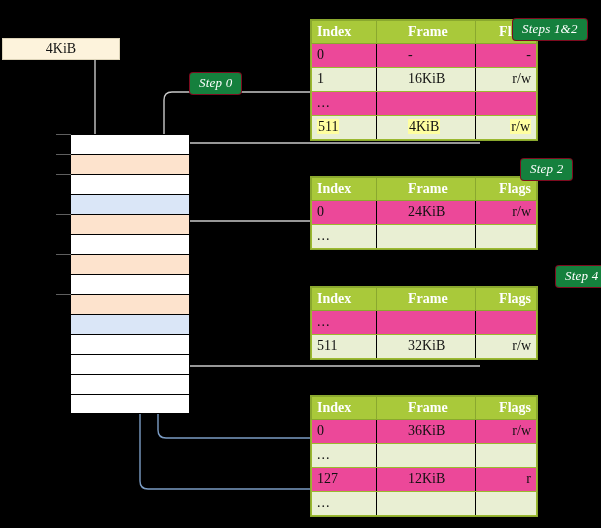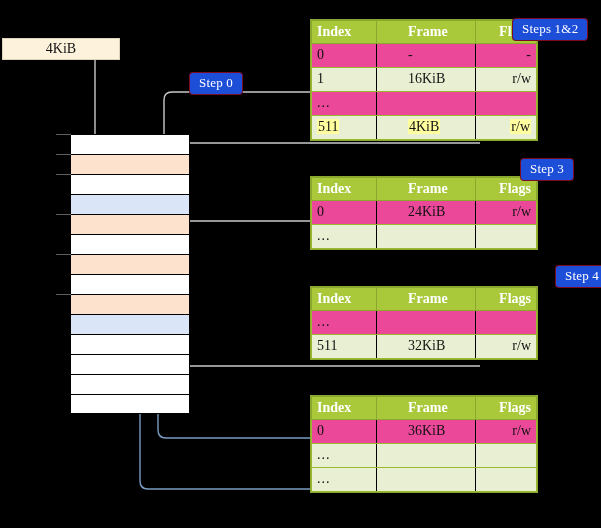--- a/index.html
+++ b/index.html
@@ -5,30 +5,31 @@
   html,body{margin:0;padding:0;background:#000;}
   body{
     width:601px;height:528px;position:relative;overflow:hidden;
     font-family:"Liberation Serif", serif;
   }
   #stage{position:absolute;left:0;top:0;width:601px;height:528px;}
 
   
   .badge{
     position:absolute;
-    background:#1d4ed8;
+    background:#15803d;
     color:#ffffff;
     font-family:"Liberation Serif", serif;
     font-size:13px;
     line-height:14px;
     padding:3px 9px 4px 9px;
     border-radius:3px;
     white-space:nowrap;
     box-shadow:0 0 0 1px #7d0a1f;
     letter-spacing:.2px;
+    font-style:italic;
   }
 
   
   .pagebox{
     position:absolute;
     background:#fdf3dc;
     border:1px solid #dcd3b8;
     color:#111;
     font-size:14px;
     text-align:center;
@@ -239,33 +240,38 @@
           <tr>
             <td class="c-index">0</td>
             <td class="c-frame">36KiB</td>
             <td class="c-flags">r/w</td>
           </tr>
           <tr class="alt">
             <td class="c-index"><span class="dots">...</span></td>
             <td class="c-frame"></td>
             <td class="c-flags"></td>
           </tr>
+          <tr>
+            <td class="c-index">127</td>
+            <td class="c-frame">12KiB</td>
+            <td class="c-flags">r</td>
+          </tr>
           <tr class="alt">
             <td class="c-index"><span class="dots">...</span></td>
             <td class="c-frame"></td>
             <td class="c-flags"></td>
           </tr>
         </tbody>
       </table>
     </div>
 
   <div id="badges-host">
       <div class="badge" style="left: 513px; top: 19px;">Steps 1&amp;2</div>
       <div class="badge" style="left: 190px; top: 41px; margin-top: 32px;">Step 0</div>
-      <div class="badge" style="left: 521px; top: 159px;">Step 3</div>
+      <div class="badge" style="left: 521px; top: 159px;">Step 2</div>
       <div class="badge" style="left: 517px; top: 266px; margin-left: 39px;">Step 4</div>
     </div>
 
 <div class="stub" style="top: 134px;"></div>
     <div class="stub" style="top: 154px;"></div>
     <div class="stub" style="top: 174px;"></div>
     <div class="stub" style="top: 214px;"></div>
     <div class="stub" style="top: 254px;"></div>
     <div class="stub" style="top: 294px;"></div>
   </div>

